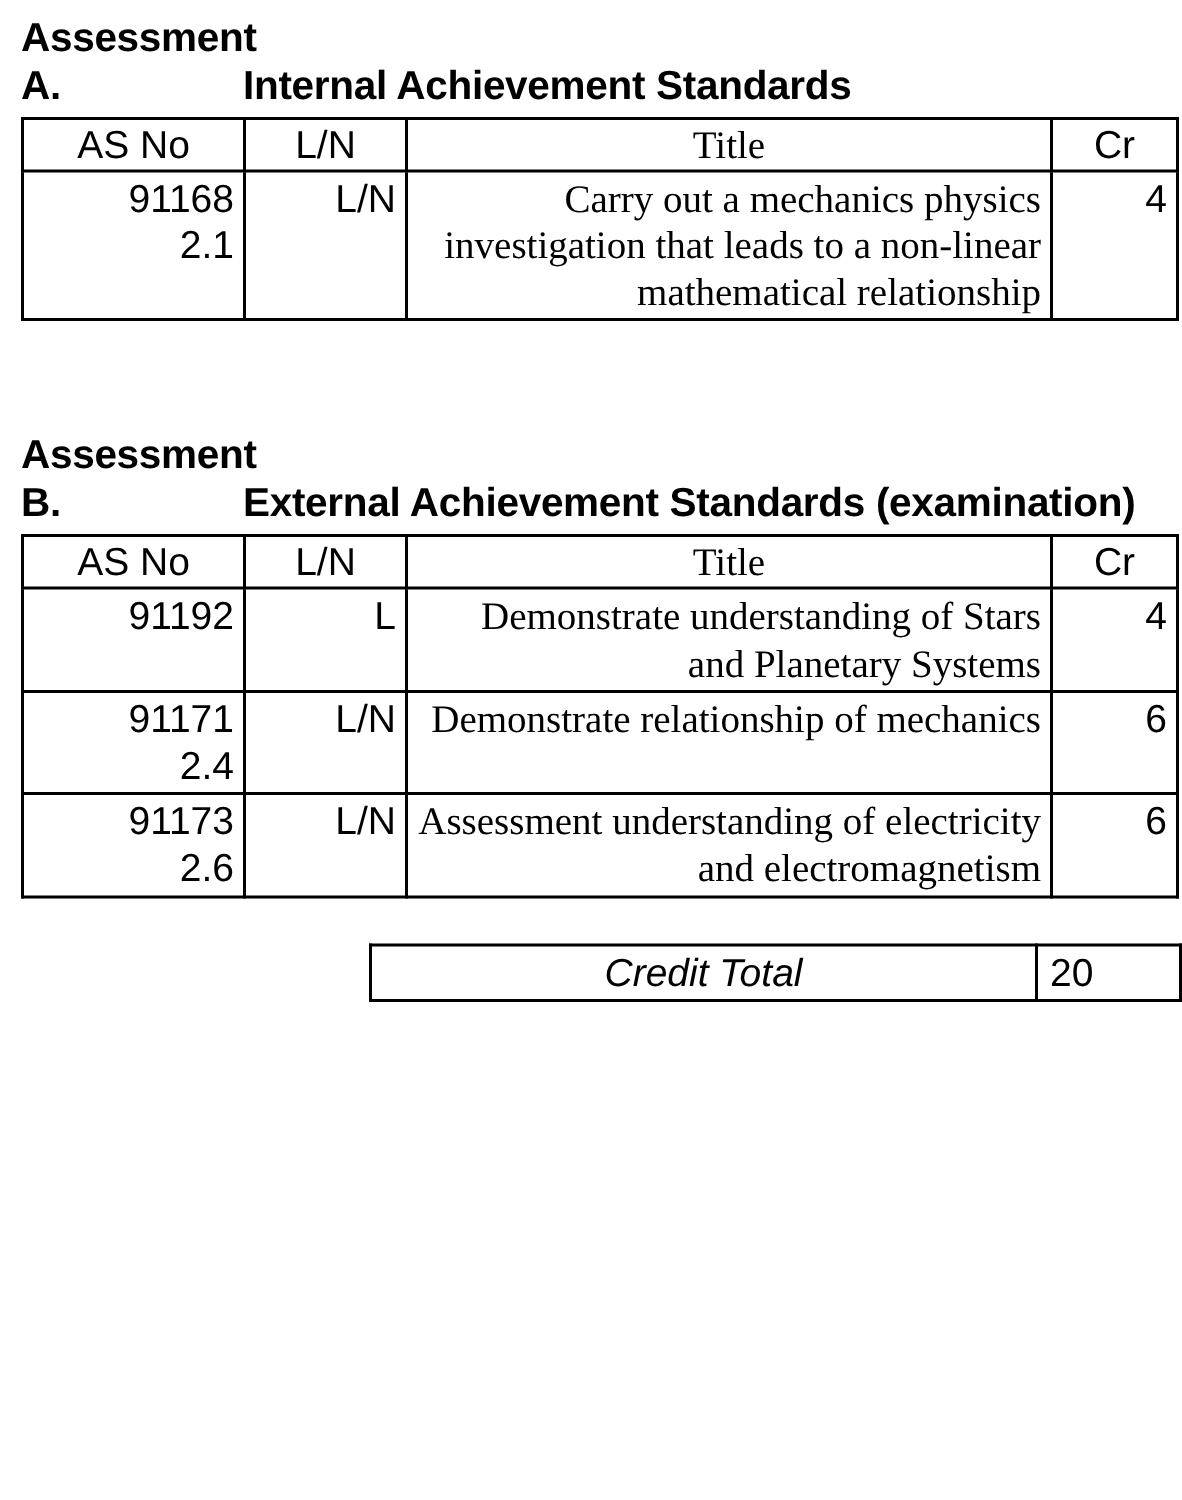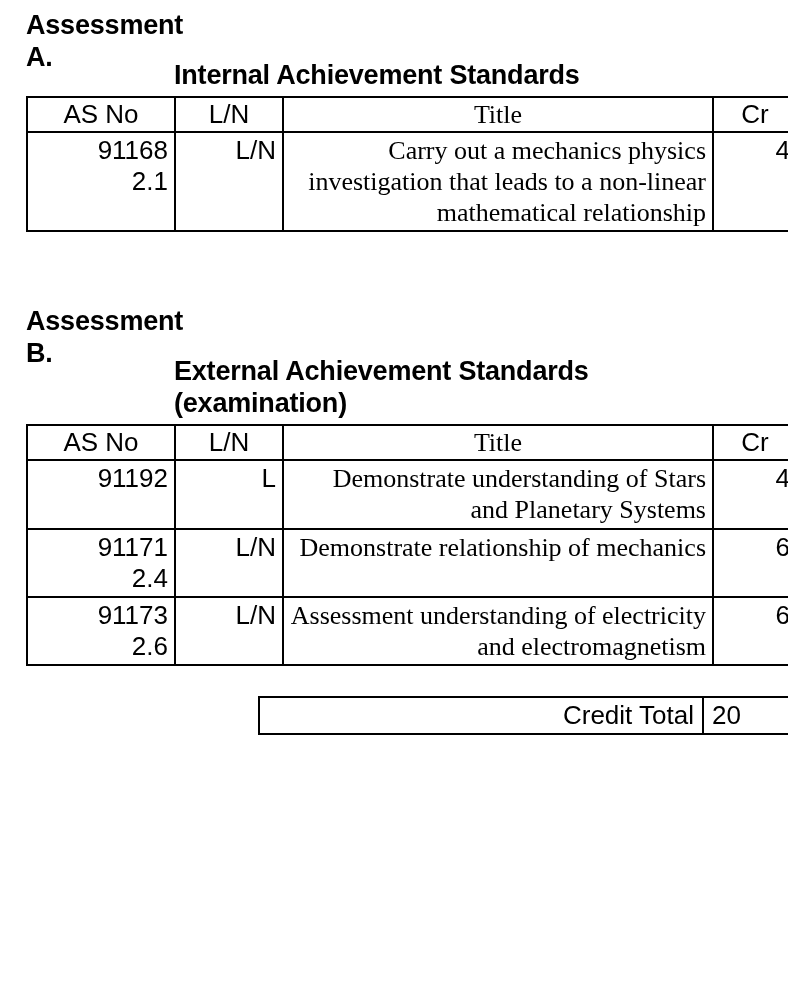--- a/index.html
+++ b/index.html
@@ -9,21 +9,21 @@
   }
   body {
     width: 788px;
     height: 1000px;
     font-family: "Liberation Sans", sans-serif;
     color: #000000;
     position: relative;
     overflow: hidden;
   }
   .page {
-    padding: 10px 22px 0 26px;
+    padding: 10px 22px 0 14px;
     box-sizing: border-box;
     width: 788px;
   }
 
   
   .section-head {
     margin: 0;
   }
   .section-head .line1 {
     font-size: 27px;
@@ -38,21 +38,20 @@
     font-weight: bold;
     line-height: 1.18;
     letter-spacing: -0.2px;
   }
   .section-head .letter {
     width: 148px;
     flex: 0 0 148px;
   }
   .section-head .title-text {
     flex: 1 1 auto;
-    margin-top: 18px;
   }
 
   
   table.std {
     border-collapse: collapse;
     table-layout: fixed;
     font-size: 26px;
     line-height: 1.2;
   }
   table.std td, table.std th {
@@ -91,21 +90,21 @@
     border-collapse: collapse;
     table-layout: fixed;
     font-size: 26px;
     width: 504px;
   }
   table.total td {
     border: 2px solid #000000;
     padding: 2px 8px;
     vertical-align: top;
   }
-  .t-label { width: 426px; text-align: right; }
+  .t-label { width: 426px; text-align: center; font-style: italic; }
   .t-value { width: 78px; text-align: left; padding-left: 12px; }
 
   .multiline { white-space: pre-line; }
 </style>
 </head>
 <body>
 
 <div class="page">
 
   <div class="section-head">

